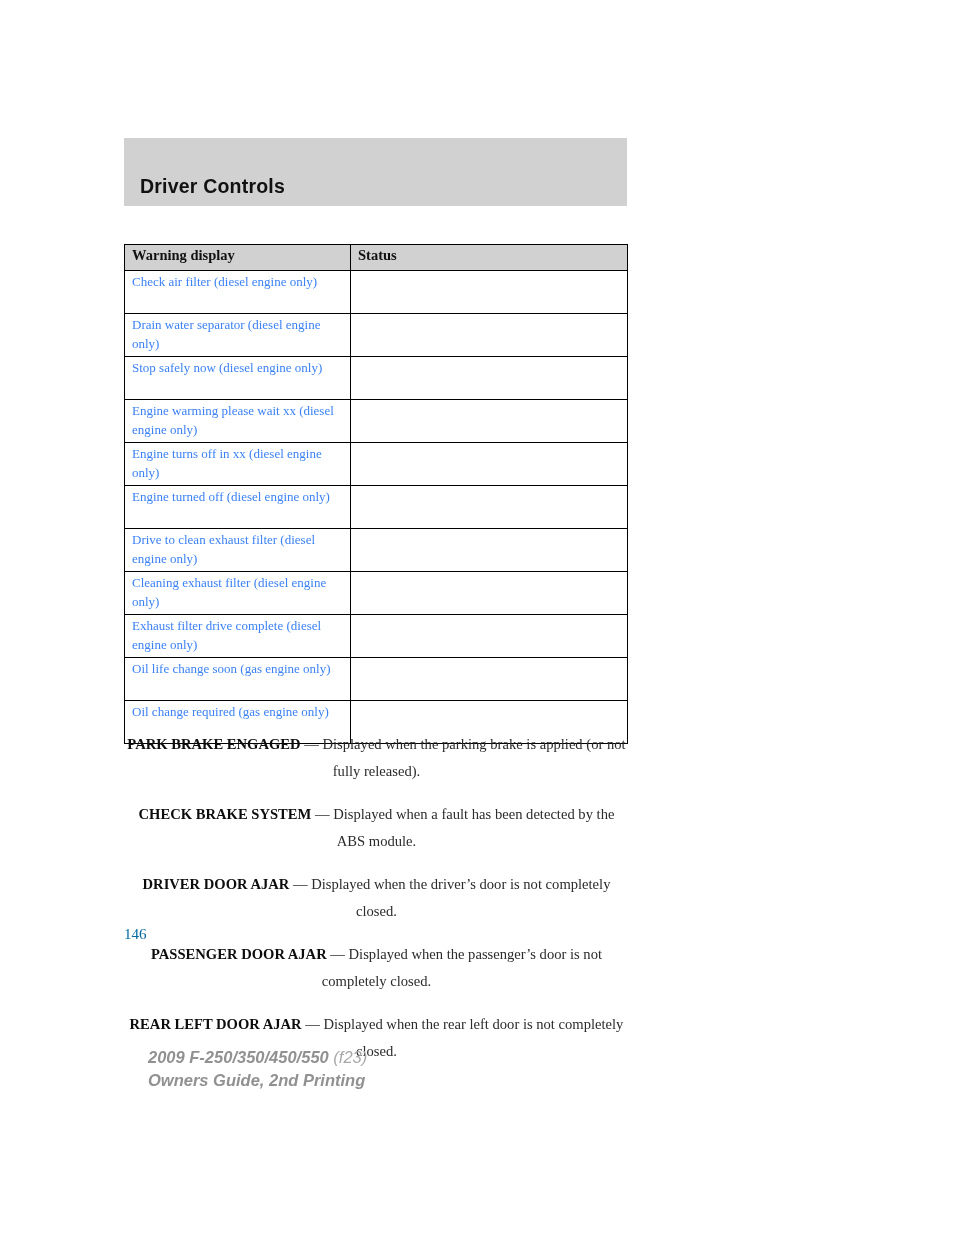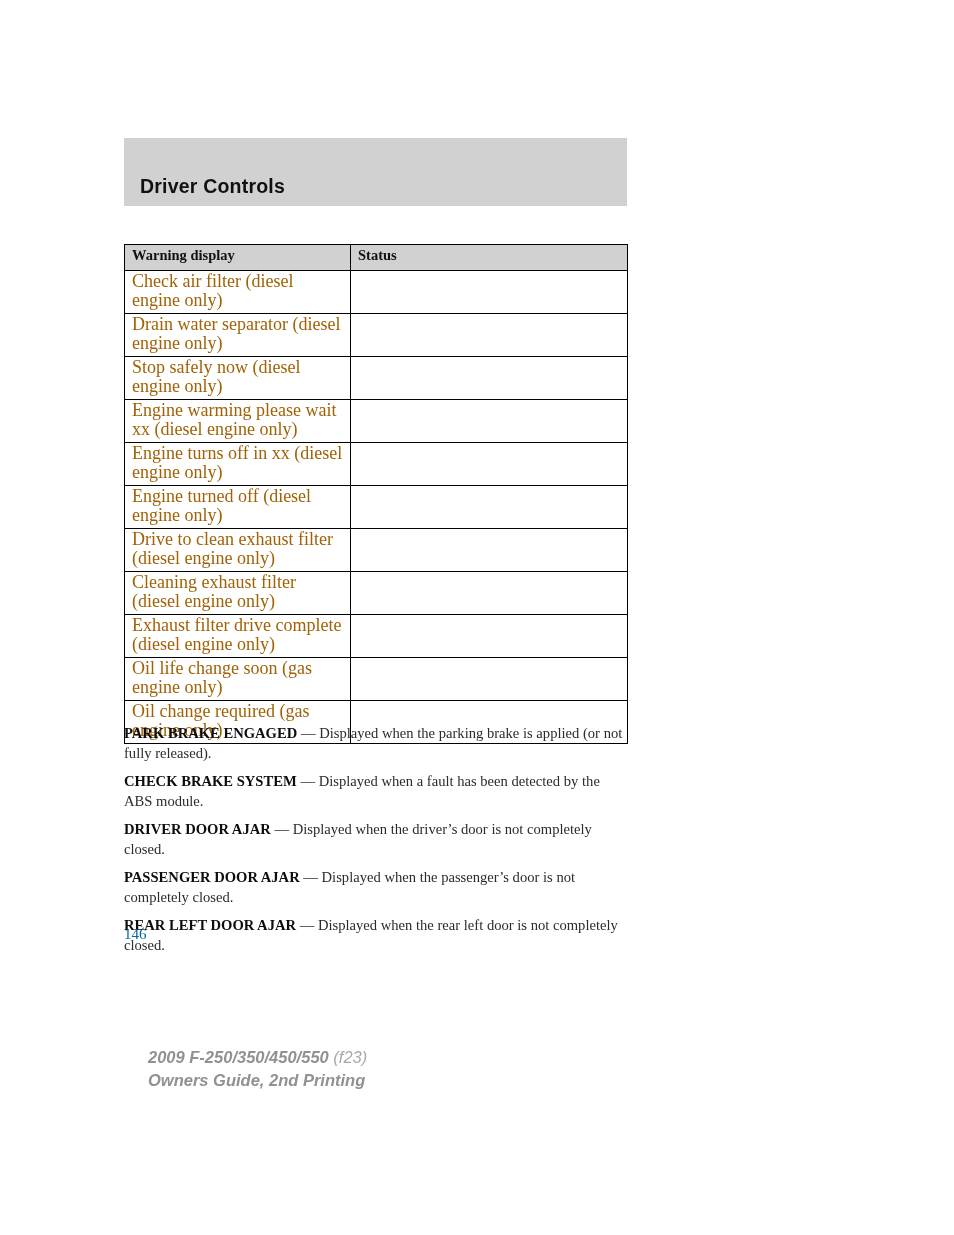--- a/index.html
+++ b/index.html
@@ -69,42 +69,42 @@
     height: 22px;
     font-weight: bold;
     font-size: 14.5px;
     text-align: left;
     padding: 1px 0 2px 7px;
     line-height: 19px;
     color: #111111;
   }
   .warning-table tbody td {
     height: 39px;
-    font-size: 18px;
+    font-size: 13px;
     line-height: 19.3px;
     padding: 1px 6px 2px 7px;
-    color: #a16207;
+    color: #3b82f6;
   }
   .warning-table tbody td.status-cell {
     padding: 0;
   }
 
   
   .definitions {
     position: absolute;
     left: 124px;
     top: 715px;
     width: 505px;
   }
   .definition {
     font-size: 14.6px;
-    line-height: 20px;
-    margin: 8px 0 7px 0;
+    line-height: 27px;
+    margin: 16px 0 7px 0;
     color: #2b2b2b;
-    text-align: left;
+    text-align: center;
   }
   .definition .term {
     font-weight: bold;
     color: #0d0d0d;
   }
   .definition .desc {
     color: #2b2b2b;
   }
 
   

